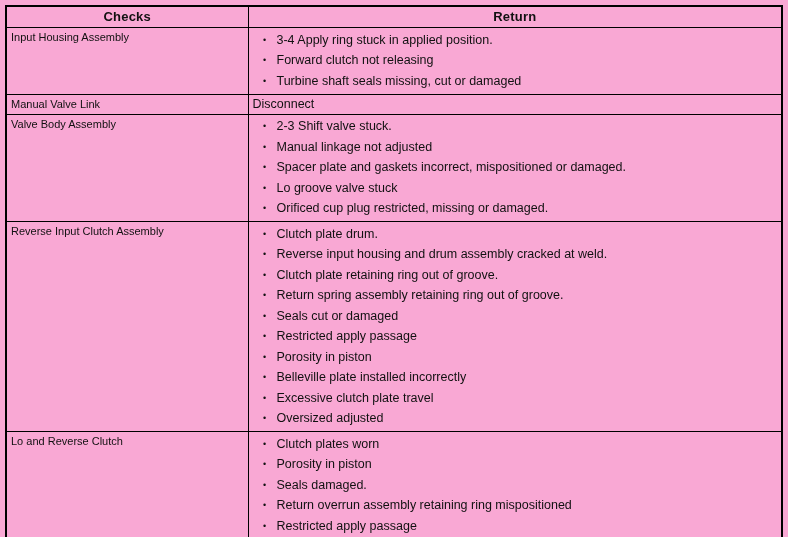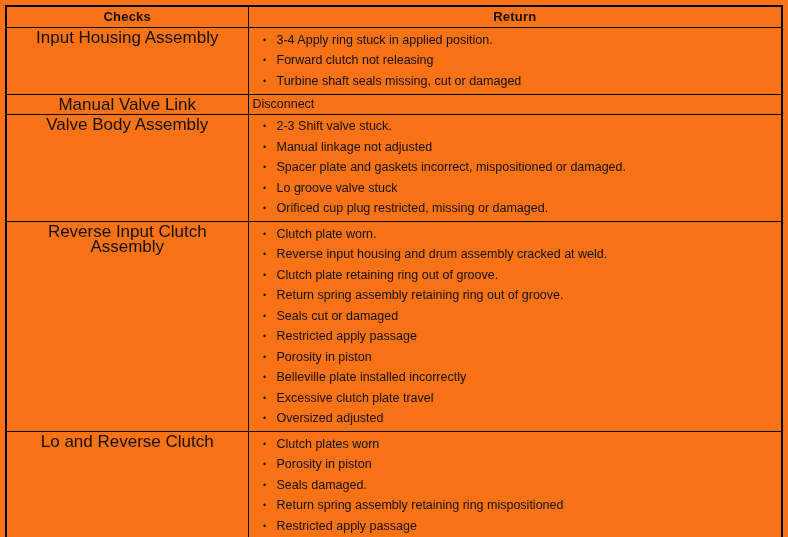--- a/index.html
+++ b/index.html
@@ -5,21 +5,21 @@
   html, body {
     margin: 0;
     padding: 0;
     background: #ffffff;
   }
   .doc-page {
     width: 788px;
     height: 537px;
     box-sizing: border-box;
     padding: 5px 5px 6px 5px;
-    background: #f97316;
+    background: #f9a8d4;
     font-family: "Liberation Sans", sans-serif;
     color: #111111;
   }
   table.checks-table {
     width: 100%;
     height: 100%;
     border-collapse: collapse;
     border: 2px solid #000000;
     table-layout: fixed;
   }
@@ -31,24 +31,23 @@
   }
   th.col-checks { width: 242px; }
   th.header-cell {
     font-size: 13px;
     font-weight: bold;
     text-align: center;
     padding: 2px 2px 3px 2px;
     letter-spacing: 0.2px;
   }
   td.check-cell {
-    font-size: 17px;
+    font-size: 11px;
     padding: 2px 4px;
     line-height: 15px;
-    text-align: center;
   }
   td.causes-cell {
     font-size: 12.5px;
     padding: 2px 4px 2px 4px;
   }
   .cause-line {
     display: flex;
     align-items: flex-start;
     padding: 2.5px 0 3px 0;
     line-height: 15px;
@@ -128,21 +127,21 @@
               <span class="bullet">•</span>
               <span class="cause-text">Orificed cup plug restricted, missing or damaged.</span>
             </div>
           </td>
         </tr>
         <tr>
           <td class="check-cell">Reverse Input Clutch Assembly</td>
           <td class="causes-cell">
             <div class="cause-line">
               <span class="bullet">•</span>
-              <span class="cause-text">Clutch plate worn.</span>
+              <span class="cause-text">Clutch plate drum.</span>
             </div>
             <div class="cause-line">
               <span class="bullet">•</span>
               <span class="cause-text">Reverse input housing and drum assembly cracked at weld.</span>
             </div>
             <div class="cause-line">
               <span class="bullet">•</span>
               <span class="cause-text">Clutch plate retaining ring out of groove.</span>
             </div>
             <div class="cause-line">
@@ -185,21 +184,21 @@
             <div class="cause-line">
               <span class="bullet">•</span>
               <span class="cause-text">Porosity in piston</span>
             </div>
             <div class="cause-line">
               <span class="bullet">•</span>
               <span class="cause-text">Seals damaged.</span>
             </div>
             <div class="cause-line">
               <span class="bullet">•</span>
-              <span class="cause-text">Return spring assembly retaining ring mispositioned</span>
+              <span class="cause-text">Return overrun assembly retaining ring mispositioned</span>
             </div>
             <div class="cause-line">
               <span class="bullet">•</span>
               <span class="cause-text">Restricted apply passage</span>
             </div>
           </td>
         </tr>
       </tbody>
   </table>
 </div>

